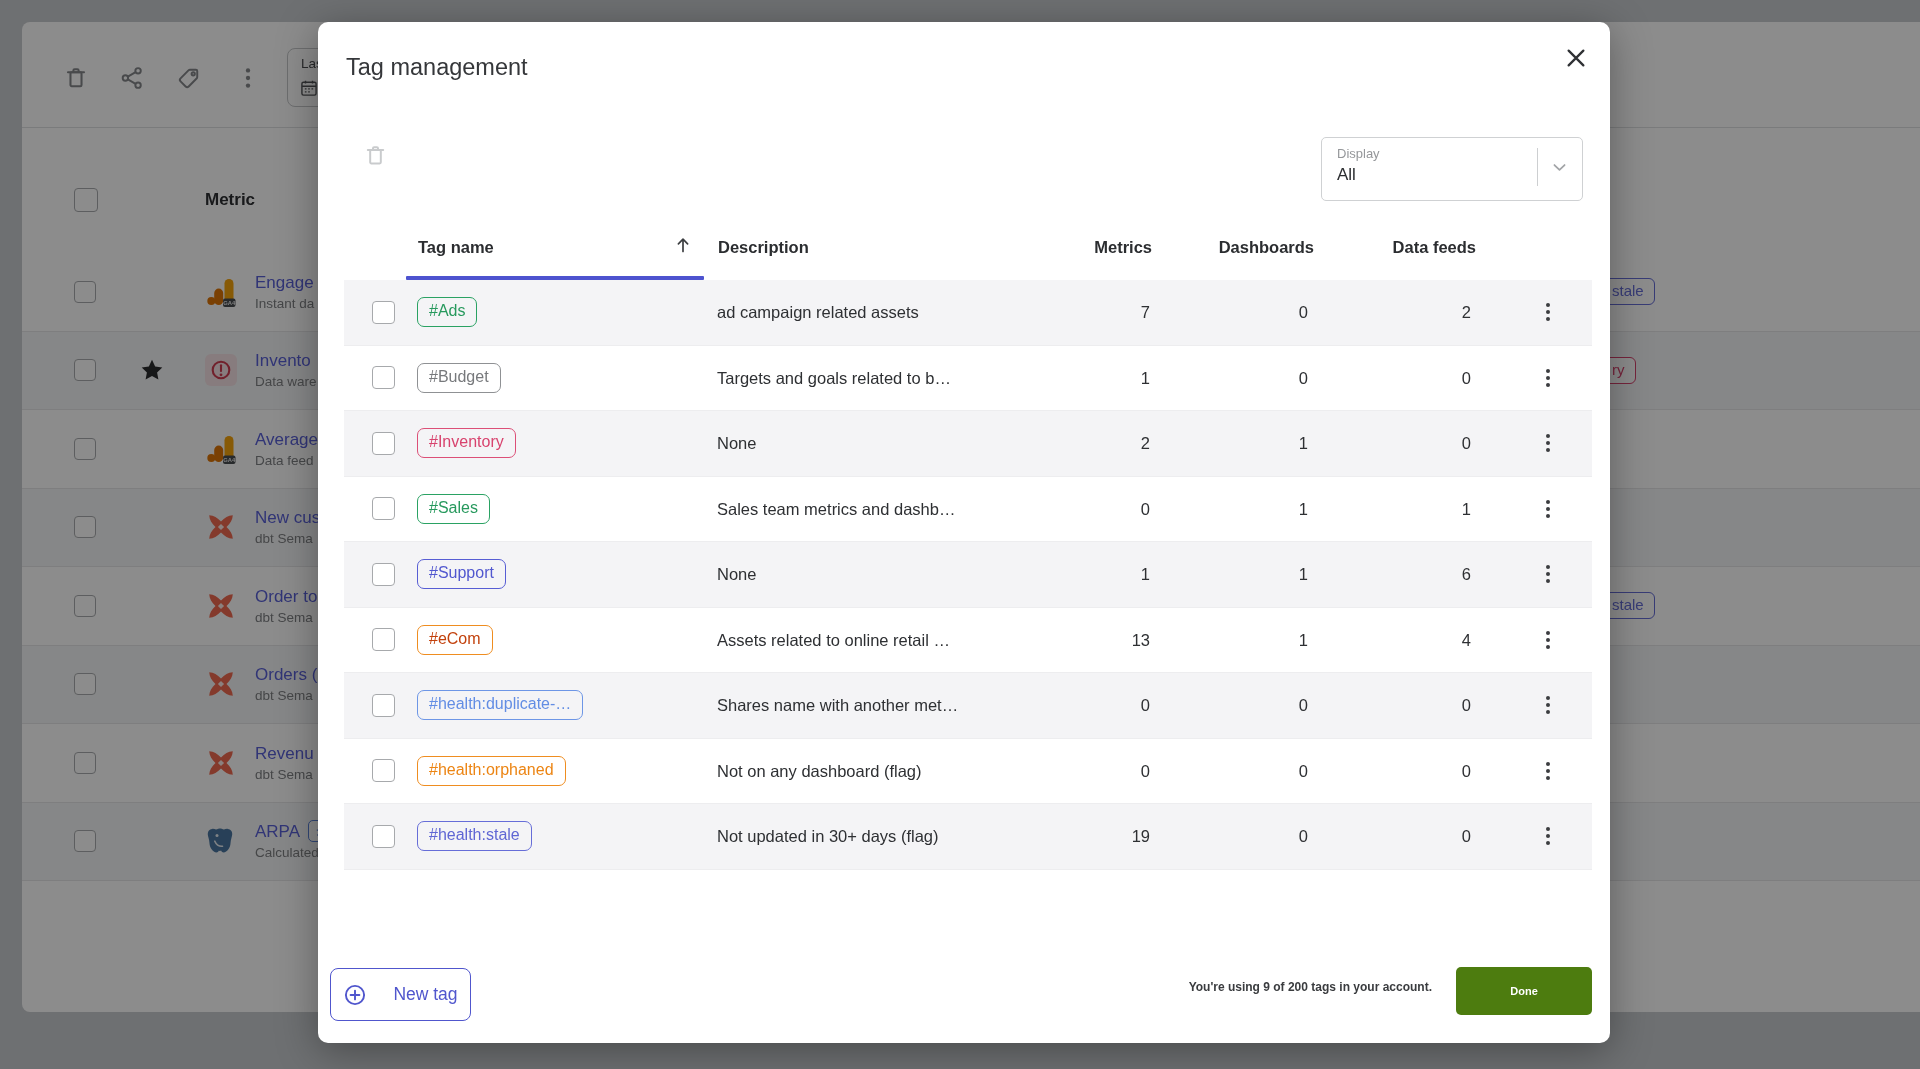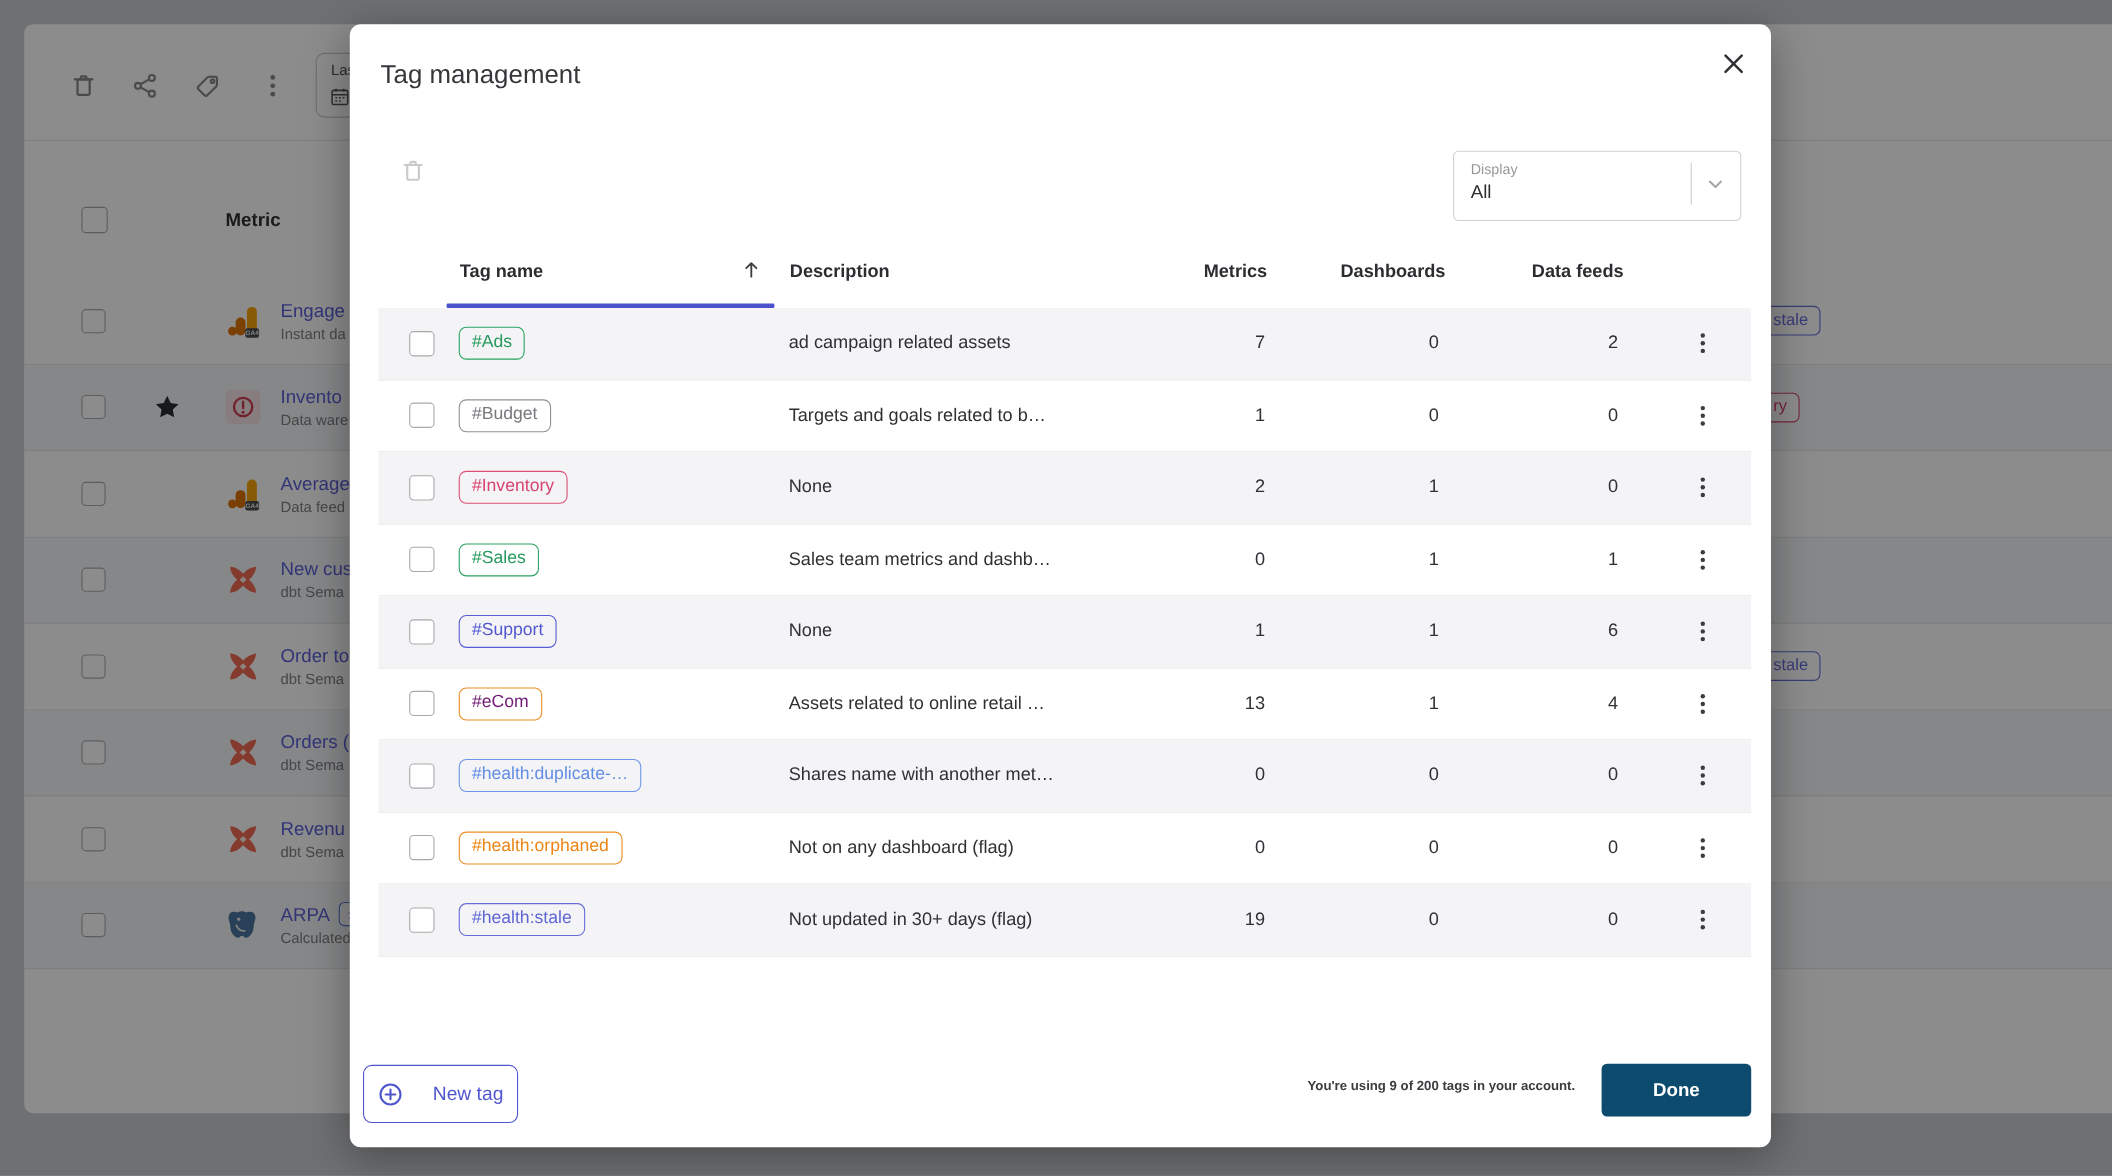--- a/index.html
+++ b/index.html
@@ -100,22 +100,22 @@
              color:#3b3d40; cursor:pointer; }
   .m-kebab svg { width:100%; height:100%; display:block; }
 
   .m-newtag { position:absolute; left:12px; top:946px; width:141px; height:53px; background:#fff;
               border:1.5px solid #5056cd; border-radius:8px; color:#5056cd;
               display:flex; align-items:center; justify-content:center; gap:26px; cursor:pointer;
               font-size:17.5px; font-weight:500; }
   .m-newtag svg { width:24px; height:24px; }
   .m-usage { position:absolute; right:178px; top:958px; font-size:12px; color:#3a3c3f;font-weight:bold; }
   .m-done { position:absolute; left:1138px; top:945px; width:136px; height:48px;
-            background:#0c4a6e; border:none; border-radius:5px; color:#ffffff;
-            font-size:17px; font-weight:bold; font-family:"Liberation Sans",sans-serif;
+            background:#4d7c0f; border:none; border-radius:5px; color:#ffffff;
+            font-size:11px; font-weight:bold; font-family:"Liberation Sans",sans-serif;
             display:flex; align-items:center; justify-content:center; cursor:pointer; }
 </style>
 </head>
 <body>
 
 <div class="stage">
 
   <div class="bg-card">
     <span class="bg-toolbar-icon" style="left:41px; top:43px;">
         <svg viewBox="0 0 24 24">
@@ -461,21 +461,21 @@
                 <circle cx="12" cy="5" r="2"></circle>
                 <circle cx="12" cy="12" r="2"></circle>
                 <circle cx="12" cy="19" r="2"></circle>
               </g>
             </svg>
           </span>
     </div>
 
     <div class="m-row">
       <span class="m-checkbox"></span>
-      <span class="m-chip" style="color: #701a75; border-color: rgb(239, 141, 32);">#eCom</span>
+      <span class="m-chip" style="color: #c2410c; border-color: rgb(239, 141, 32);">#eCom</span>
       <span class="m-desc">Assets related to online retail …</span>
       <span class="m-num m-num-metrics">13</span>
       <span class="m-num m-num-dash">1</span>
       <span class="m-num m-num-feeds">4</span>
       <span class="m-kebab">
             <svg viewBox="0 0 24 24">
               <g fill="currentColor">
                 <circle cx="12" cy="5" r="2"></circle>
                 <circle cx="12" cy="12" r="2"></circle>
                 <circle cx="12" cy="19" r="2"></circle>

